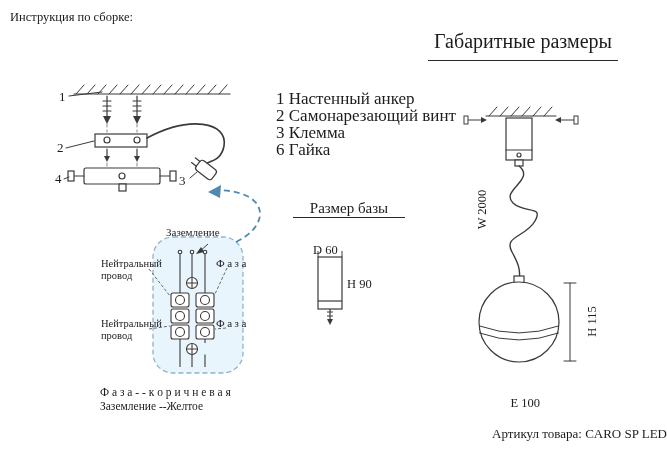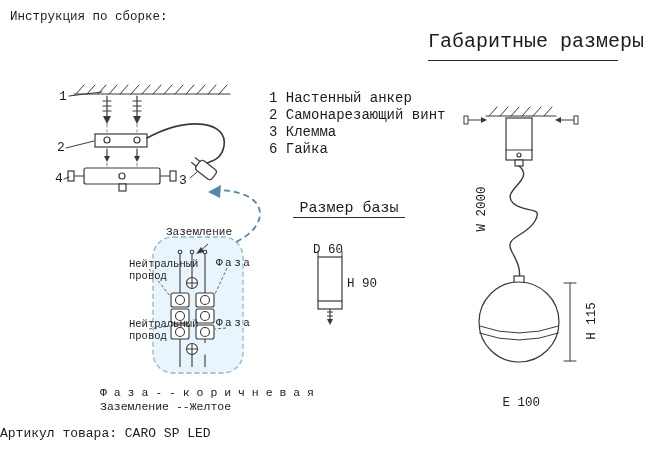--- a/index.html
+++ b/index.html
@@ -1,41 +1,41 @@
 <!DOCTYPE html>
 <html><head>
 <meta charset="utf-8">
 <style>
   html,body{margin:0;padding:0;background:#fff;}
   .page{
     position:relative;width:667px;height:460px;background:#ffffff;overflow:hidden;
-    font-family:Liberation Mono, monospace;color:#1c1c1c;
+    font-family:Liberation Serif, serif;color:#1c1c1c;
   }
   .art{position:absolute;left:0;top:0;}
   .lbl{position:absolute;white-space:nowrap;}
   .instructions-title{left:10px;top:10px;font-size:12.5px;}
   .dims-title{left:428px;top:30px;width:190px;font-size:20px;text-align:center;
     padding-bottom:7px;border-bottom:1.5px solid #2a2a2a;}
-  .parts{position:absolute;left:269px;top:90px;font-size:14px;line-height:17px;}
+  .parts{position:absolute;left:276px;top:90px;font-size:17px;line-height:17px;}
   .base-title{left:293px;top:200px;width:112px;font-size:15px;text-align:center;
     border-bottom:1.5px solid #2a2a2a;}
   .callout{font-size:13px;}
   .c1{left:59px;top:89px;} .c2{left:57px;top:140px;} .c4{left:55px;top:171px;} .c3{left:179px;top:173px;}
   .ground-lbl{left:166px;top:226px;font-size:11px;}
-  .neutral-lbl{position:absolute;width:78px;font-size:10.5px;line-height:12px;white-space:normal;margin-left:28px;}
+  .neutral-lbl{position:absolute;width:78px;font-size:10.5px;line-height:12px;white-space:normal;}
   .neutral-top{left:101px;top:258px;} .neutral-bottom{left:101px;top:318px;}
   .phase-lbl{font-size:11px;letter-spacing:2.5px;}
   .phase-top{left:216px;top:257px;} .phase-bottom{left:216px;top:317px;}
   .legend{position:absolute;left:100px;top:378px;font-size:11.5px;line-height:13.5px;margin-top:8px;}
   .dim{font-size:12.5px;}
   .d60{left:313px;top:243px;} .h90{left:347px;top:277px;}
   .w2000{left:452px;top:202px;width:60px;text-align:center;transform:rotate(-90deg);}
   .h115{left:562px;top:314px;width:60px;text-align:center;transform:rotate(-90deg);}
   .e100{left:500px;top:396px;width:40px;text-align:right;}
-  .article{position:absolute;left:0;top:426px;width:667px;text-align:left;font-size:13px;}
+  .article{position:absolute;left:0;top:426px;width:667px;text-align:right;font-size:13px;}
 </style>
 </head>
 <body>
 
 <div class="page">
 
   <svg class="art" width="667" height="460" viewBox="0 0 667 460">
 
     <g stroke="#3a3a3a" stroke-width="1.2" fill="none" stroke-linecap="round">
 

